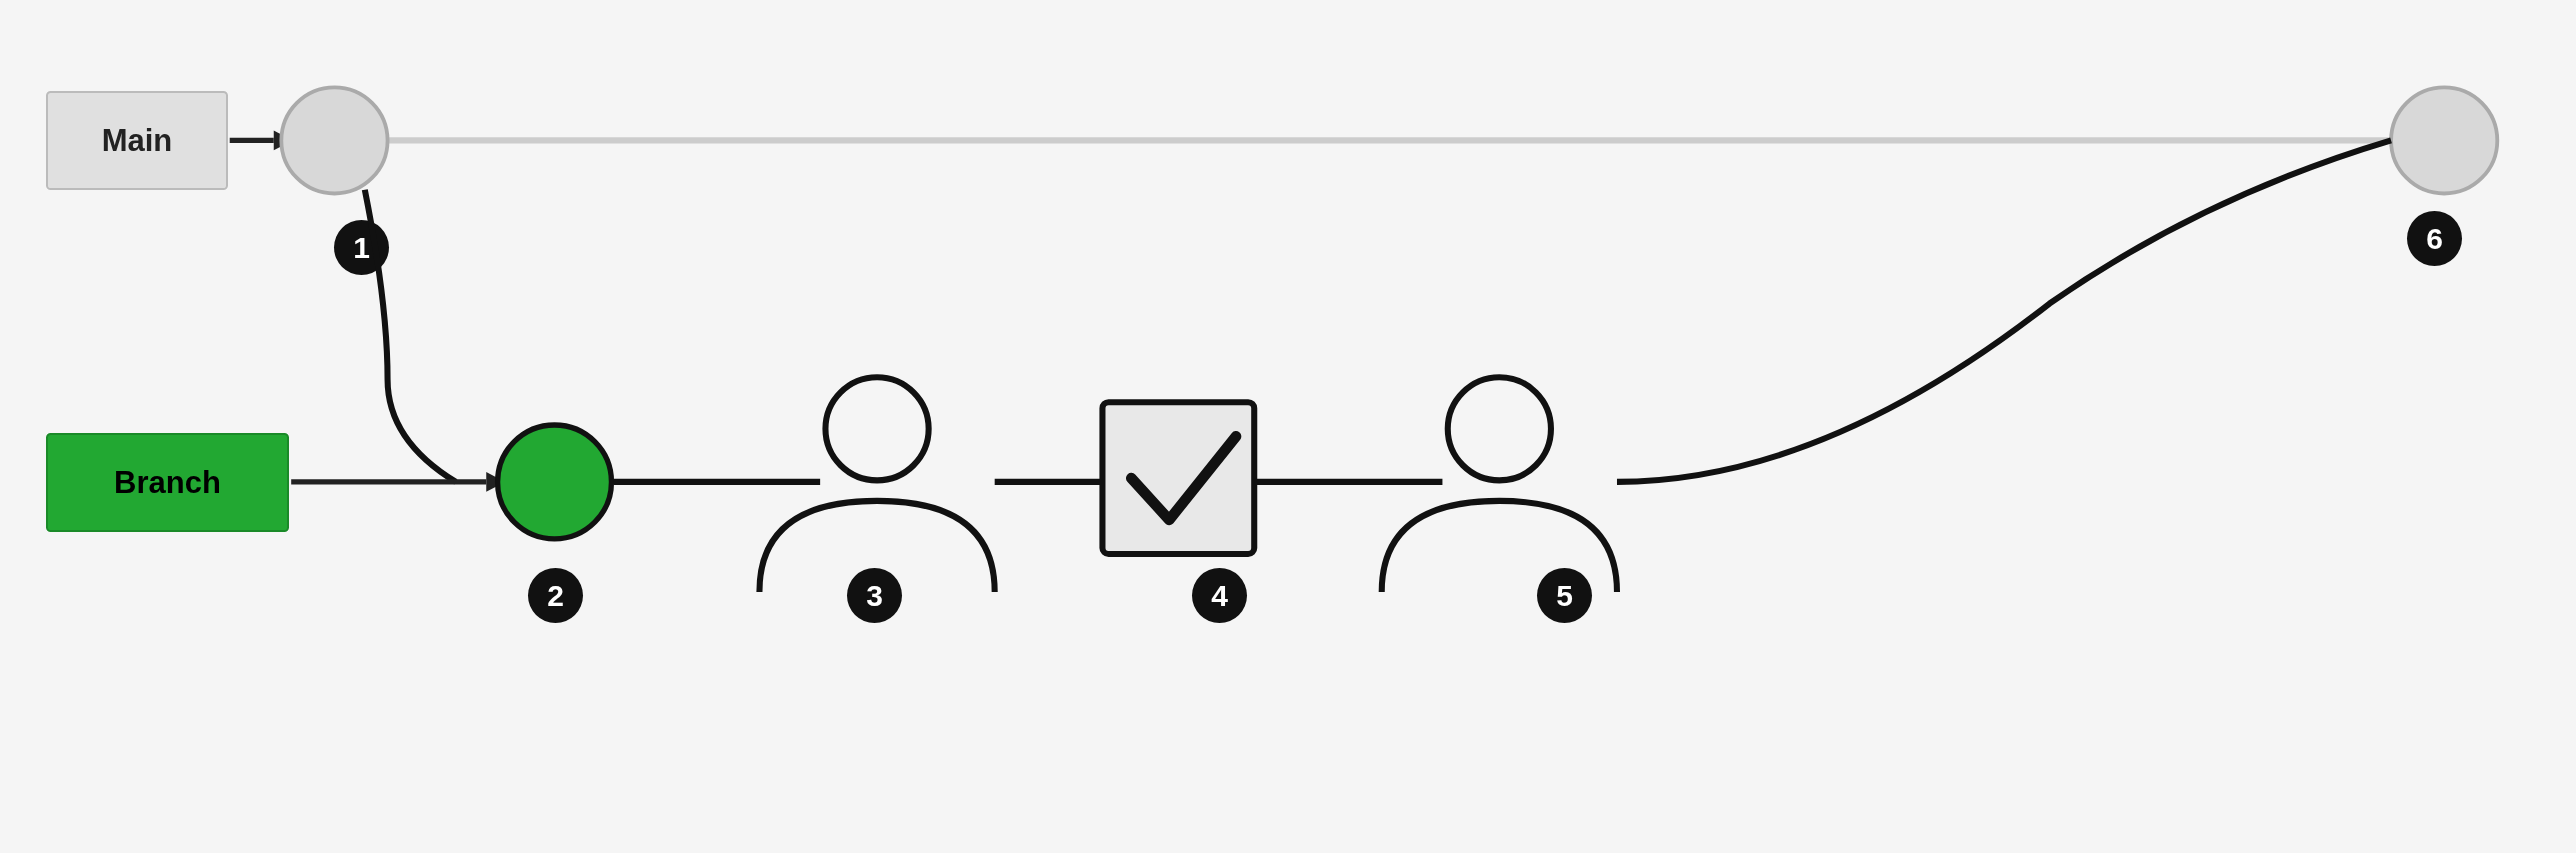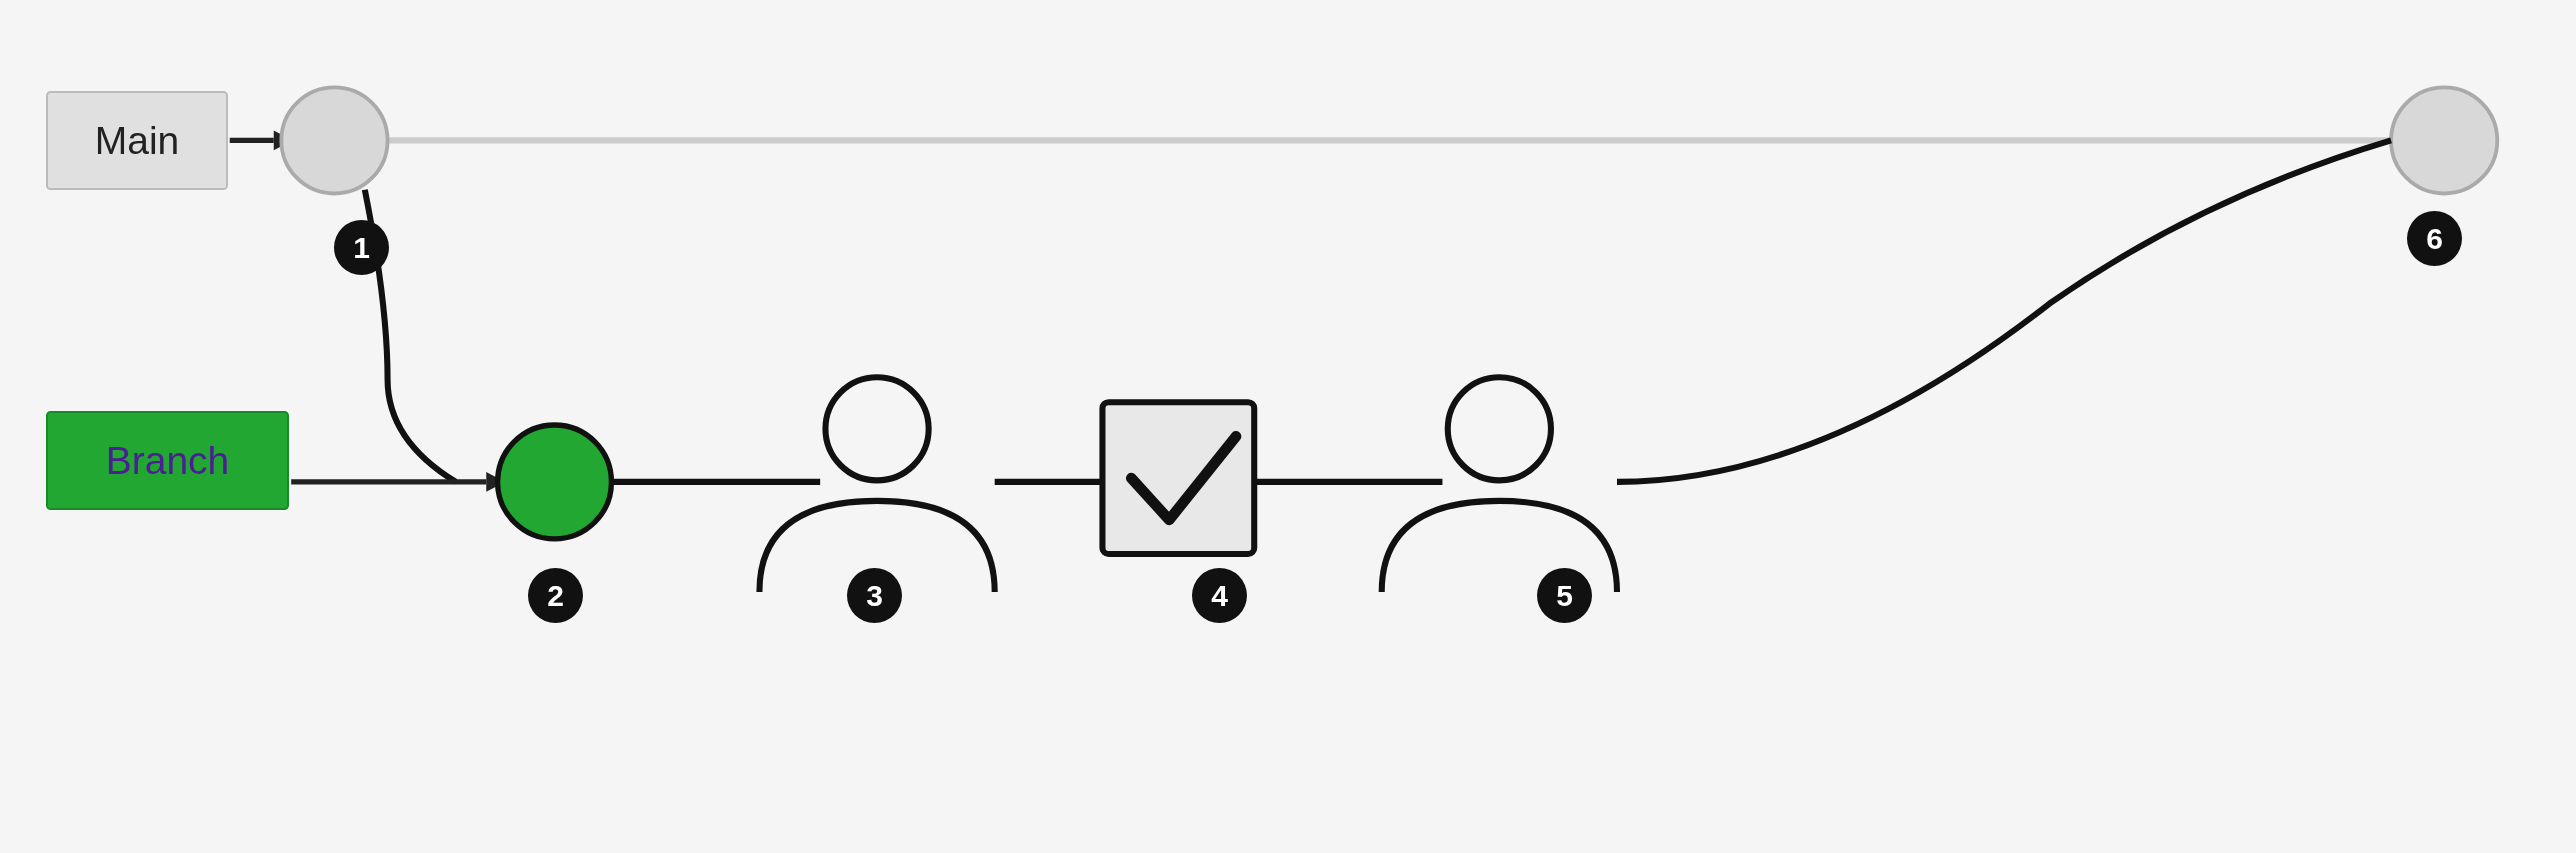--- a/index.html
+++ b/index.html
@@ -27,43 +27,43 @@
       width: 100%;
       height: 100%;
     }
 
     
     .label-box {
       position: absolute;
       display: flex;
       align-items: center;
       justify-content: center;
-      font-size: 39px;
-      font-weight: 400;
+      font-size: 31px;
+      font-weight: 700;
       border-radius: 4.6px;
     }
 
     .label-main {
       left: 46px;
       top: 91px;
       width: 182px;
       height: 99px;
       background: #e0e0e0;
       border: 2.3px solid #bbb;
       color: #222;
     }
 
     .label-branch {
       left: 46px;
-      top: 411px;
+      top: 433px;
       width: 243px;
       height: 99px;
       background: #22a832;
       border: 2.3px solid #1a8a28;
-      color: #4c1d95;
+      color: #000000;
     }
 
     
     .badge {
       position: absolute;
       width: 55px;
       height: 55px;
       border-radius: 50%;
       background: #111;
       color: #fff;

